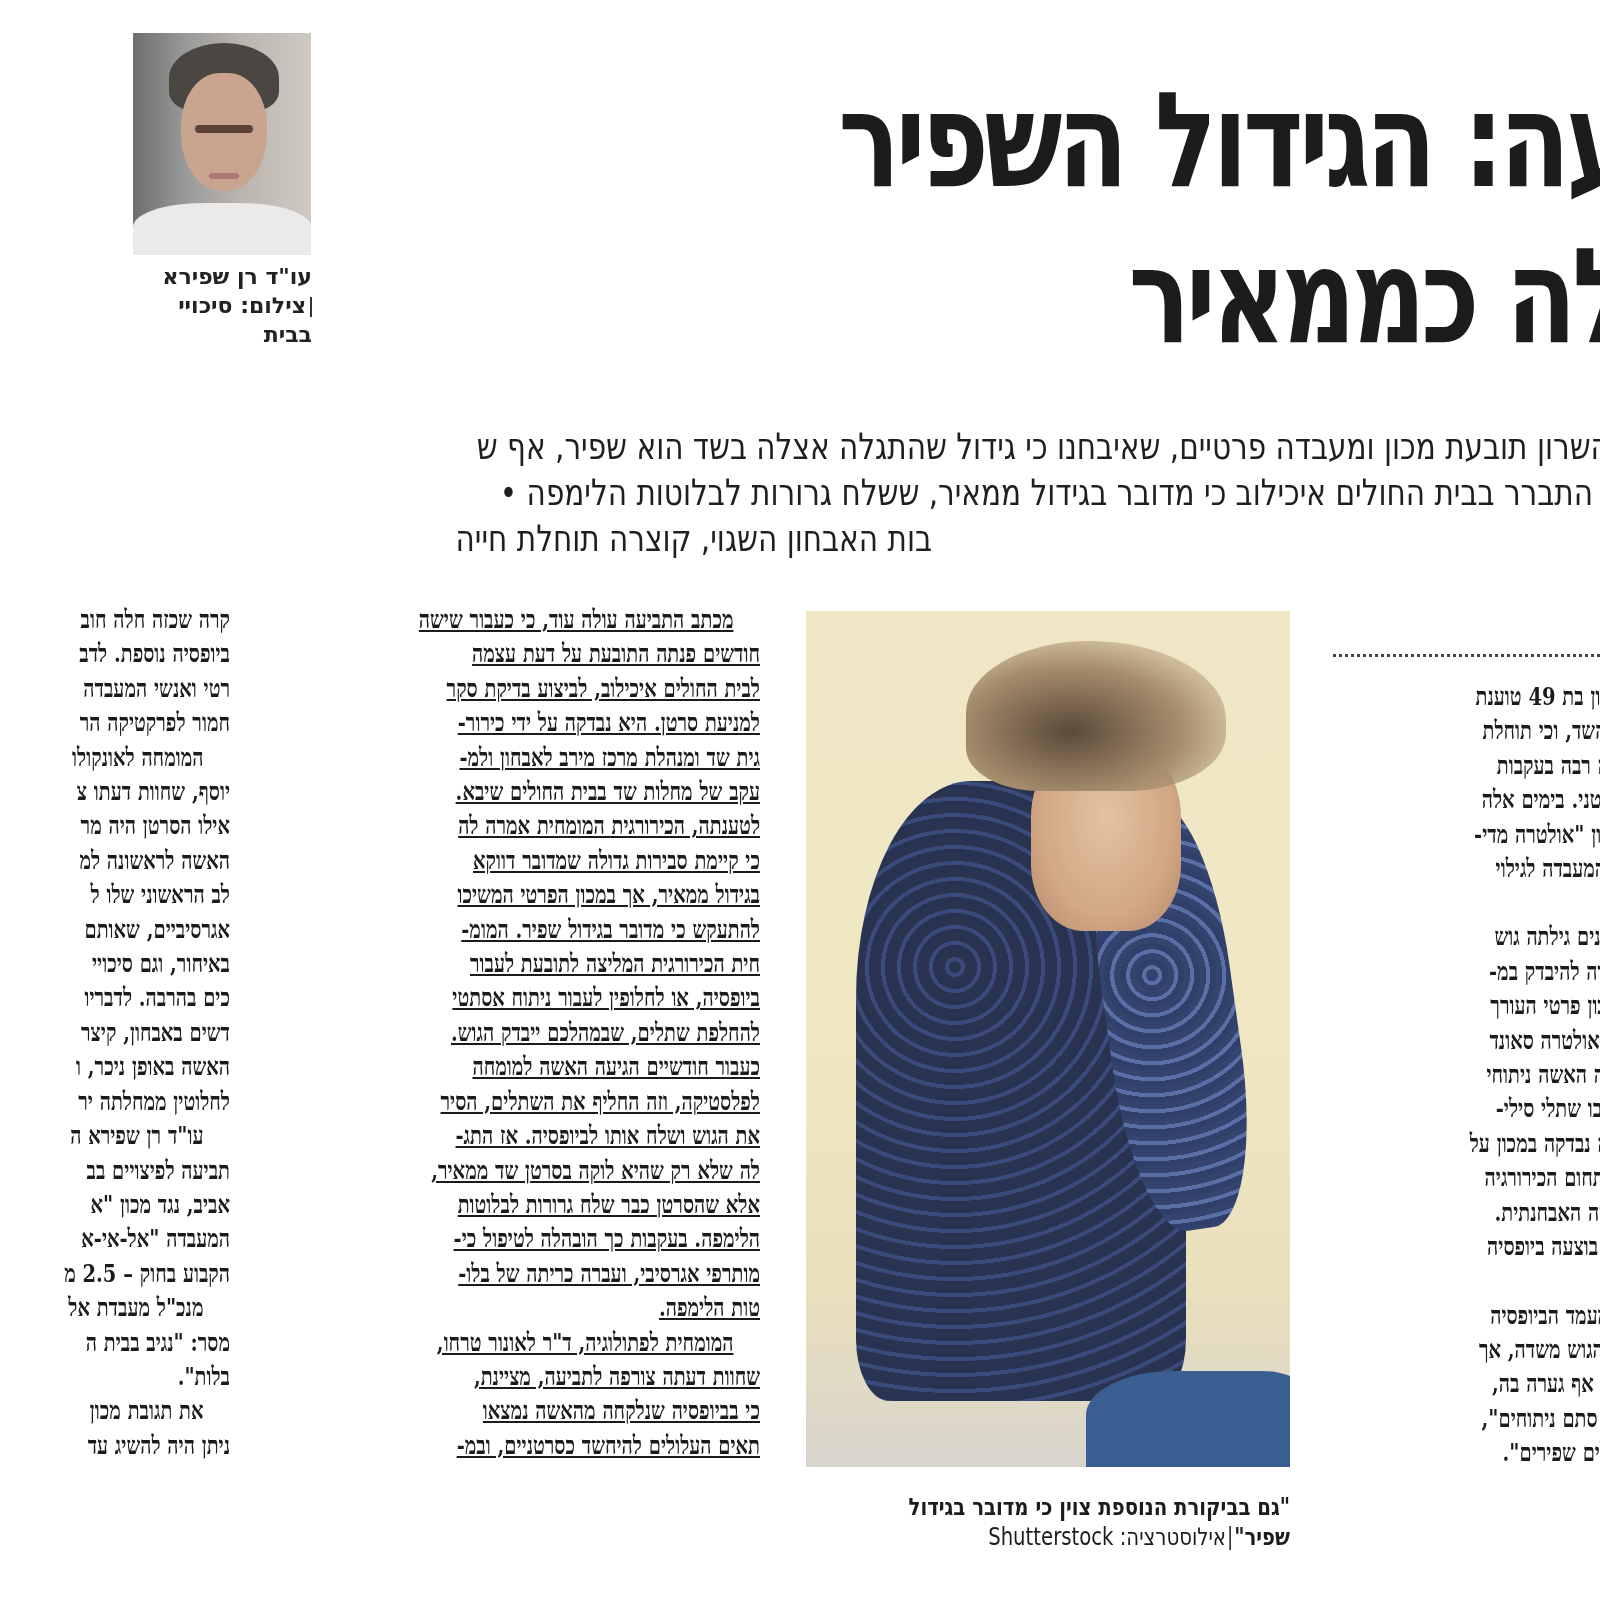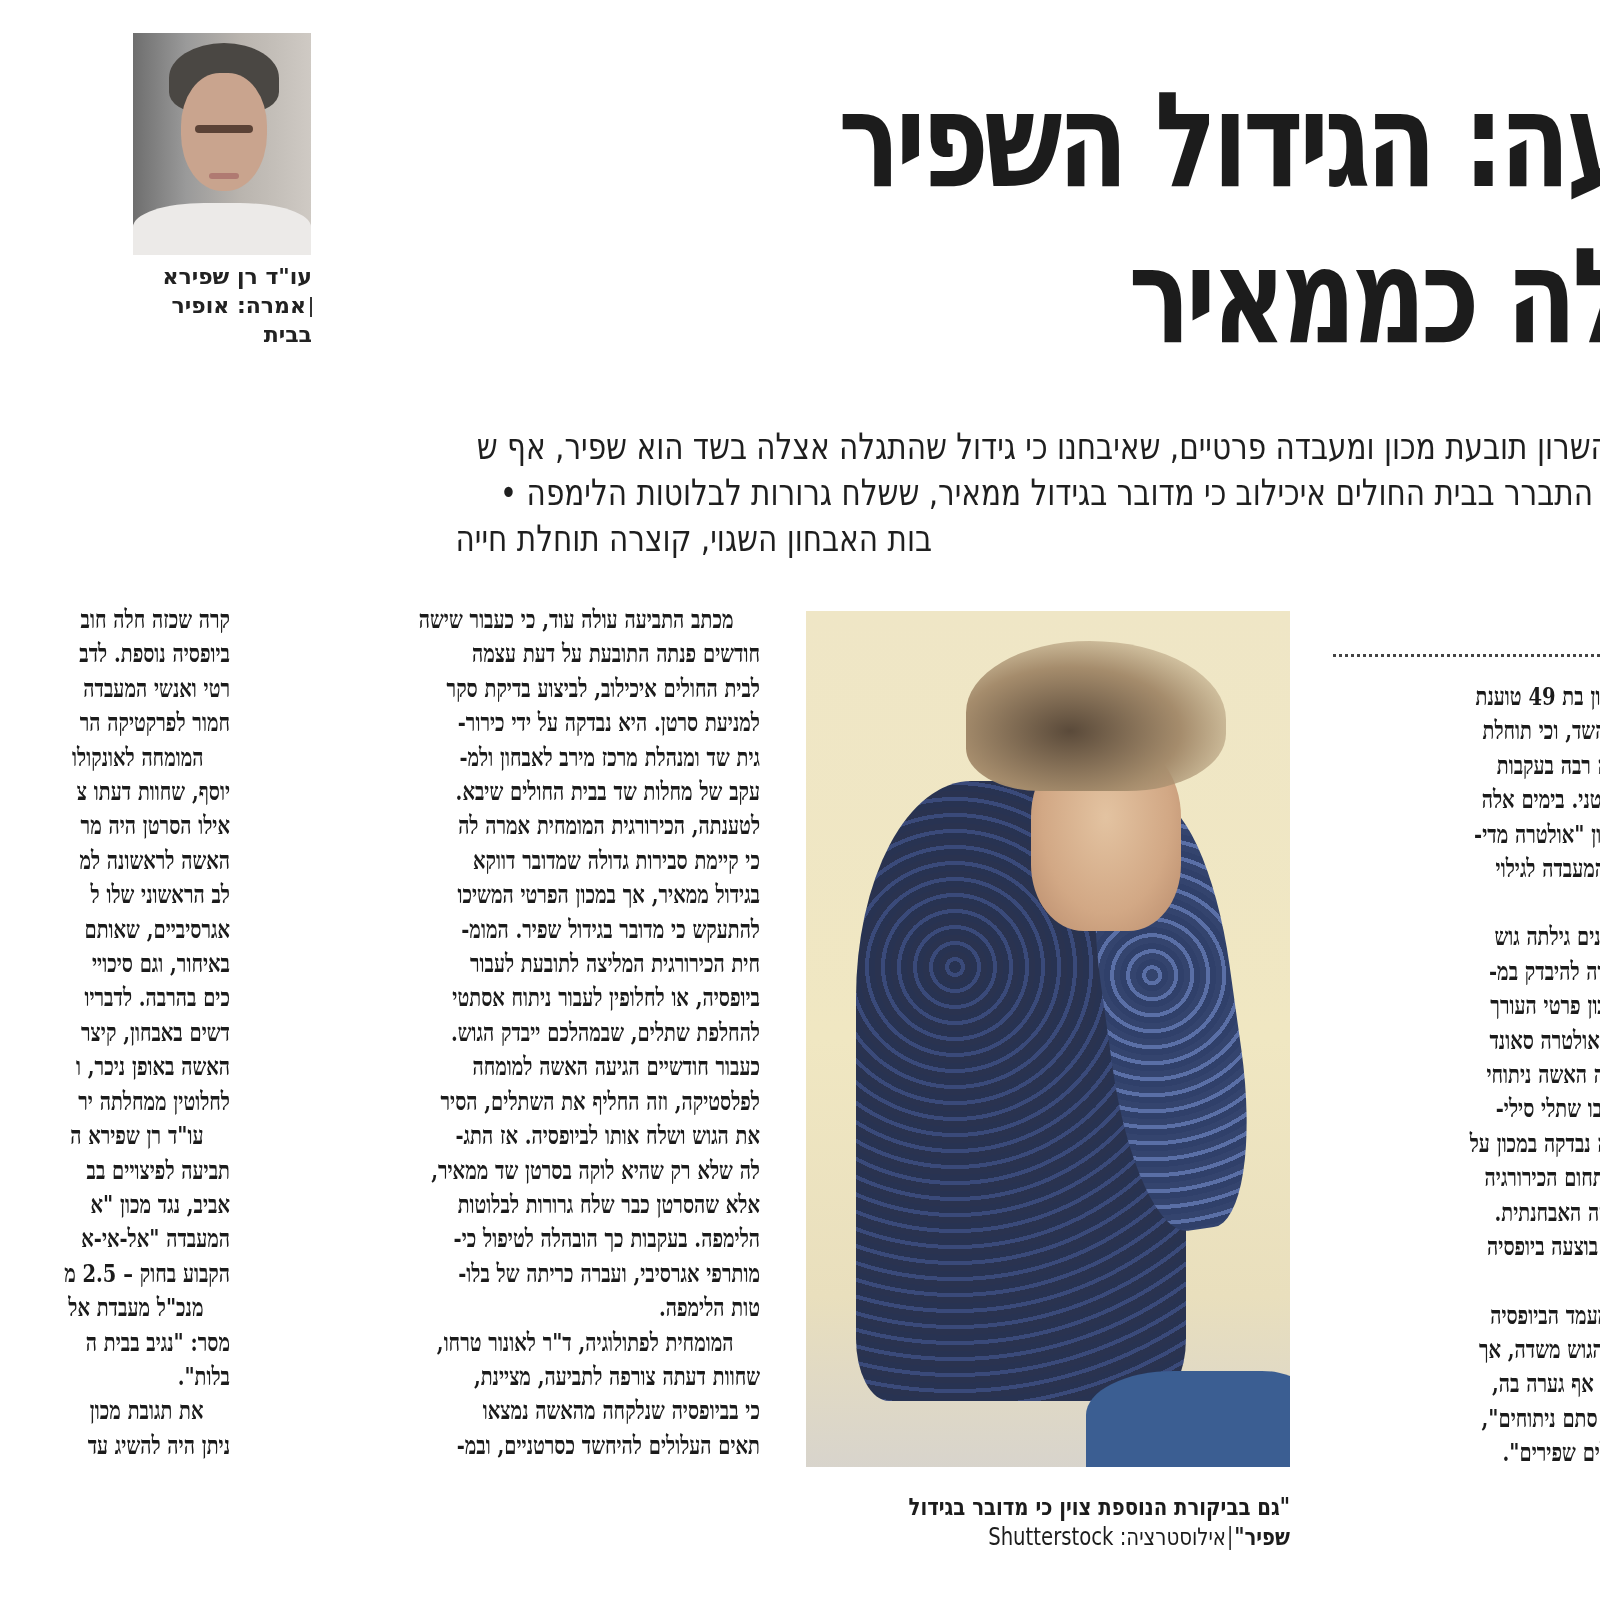--- a/index.html
+++ b/index.html
@@ -32,21 +32,21 @@
     #deck-1 { right: -10px; top: 424px; }
     #deck-2 { right: -10px; top: 470px; }
     #deck-3 { right: 668px; top: 516px; }
 
     
     .col { direction: rtl; text-align: justify; text-align-last: right; font-size: 25px; line-height: 34.4px;
       font-family: "DejaVu Serif", "Liberation Serif", serif; font-weight: bold; color: #1b1b1b; overflow: hidden; }
     .col p { margin: 0; white-space: nowrap; transform: scaleX(0.78); transform-origin: right center; }
     .col p.ind { padding-right: 34px; }
     #col-left { left: -170px; width: 400px; top: 603px; height: 997px; }
-    #col-mid { left: 272px; width: 488px; top: 603px; height: 997px; }
+    #col-mid { left: 272px; width: 488px; top: 603px; height: 997px; text-decoration: underline; }
     #col-right { left: 1335px; width: 300px; top: 680px; height: 920px; }
     #col-right .gap { height: 34px; }
 
     #divider-dotted { left: 1333px; top: 654px; width: 267px; height: 0; border-top: 3px dotted #444; }
 
     
     #main-photo { left: 806px; top: 611px; width: 484px; height: 856px; overflow: hidden;
       background: linear-gradient(180deg, #efe6c6 0%, #f0e7c2 50%, #e9dfbd 80%, #d8d4cc 100%); }
     #main-photo .hair { position:absolute; left:160px; top:30px; width:260px; height:150px; border-radius:50% 55% 40% 30%;
       background: radial-gradient(ellipse at 40% 60%, #5a4a3a 0%, #a58c6c 50%, rgba(220,200,160,0.2) 90%); }
@@ -69,21 +69,21 @@
 
 <div id="author-photo" class="abs">
   <div class="hair"></div>
   <div class="face"></div>
   <div class="eyes"></div>
   <div class="mouth"></div>
   <div class="shirt"></div>
 </div>
 <div id="author-caption" class="abs">
   <div>עו"ד רן שפירא</div>
-  <div><span class="sep"></span><span>אמרה: אופיר</span></div>
+  <div><span class="sep"></span><span>צילום: סיכויי</span></div>
   <div>בבית</div>
 </div>
 
 <div id="headline-1" class="abs headline">עה: הגידול השפיר</div>
 <div id="headline-2" class="abs headline">לה כממאיר</div>
 
 <div id="deck-1" class="abs deck">השרון תובעת מכון ומעבדה פרטיים, שאיבחנו כי גידול שהתגלה אצלה בשד הוא שפיר, אף ש</div>
 <div id="deck-2" class="abs deck">ן התברר בבית החולים איכילוב כי מדובר בגידול ממאיר, ששלח גרורות לבלוטות הלימפה •</div>
 <div id="deck-3" class="abs deck">בות האבחון השגוי, קוצרה תוחלת חייה</div>
 

